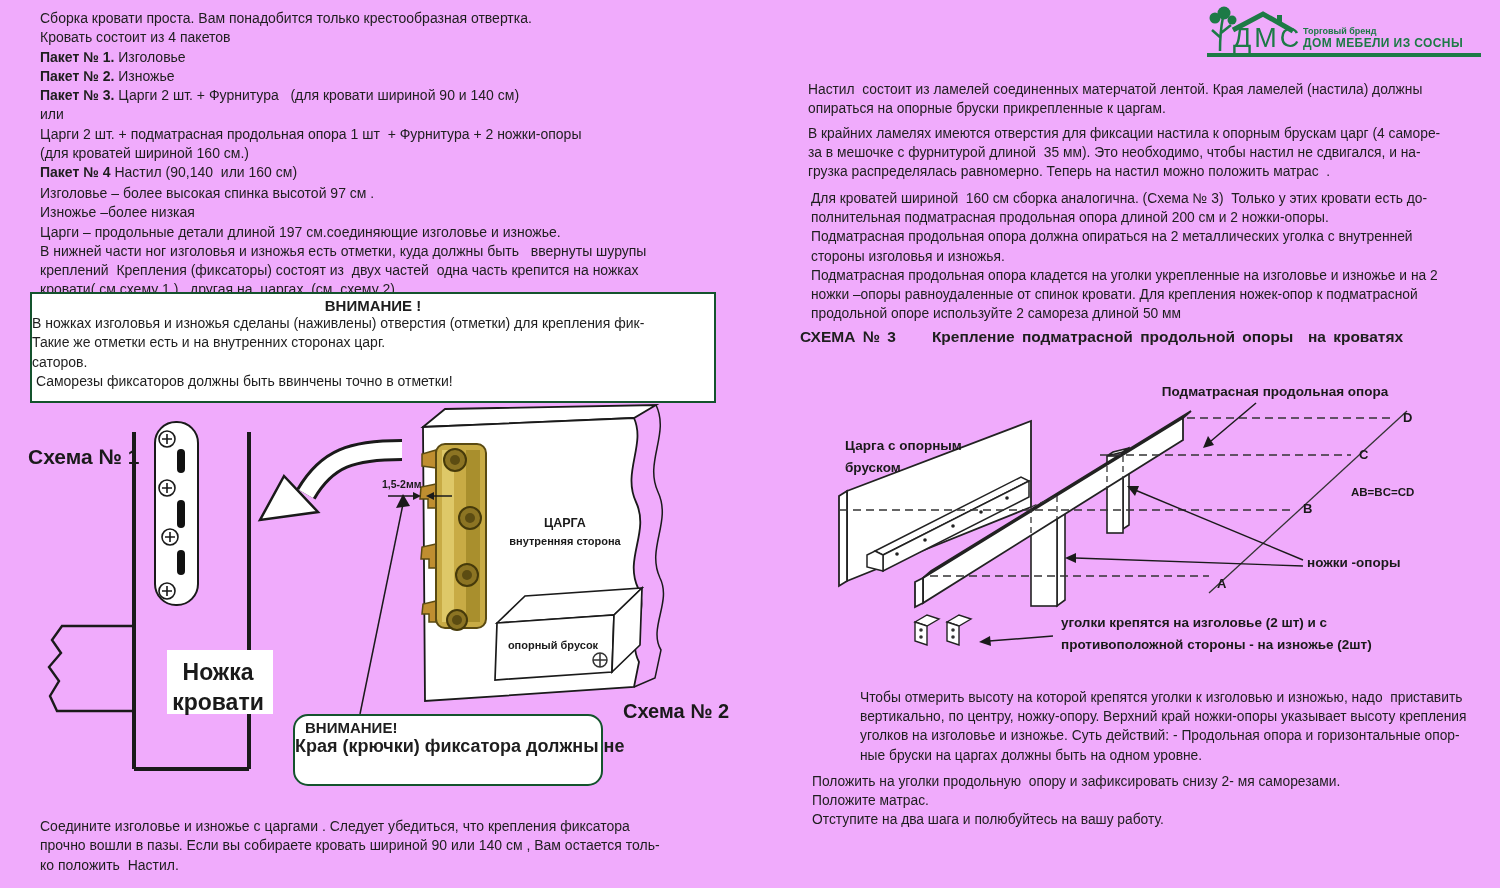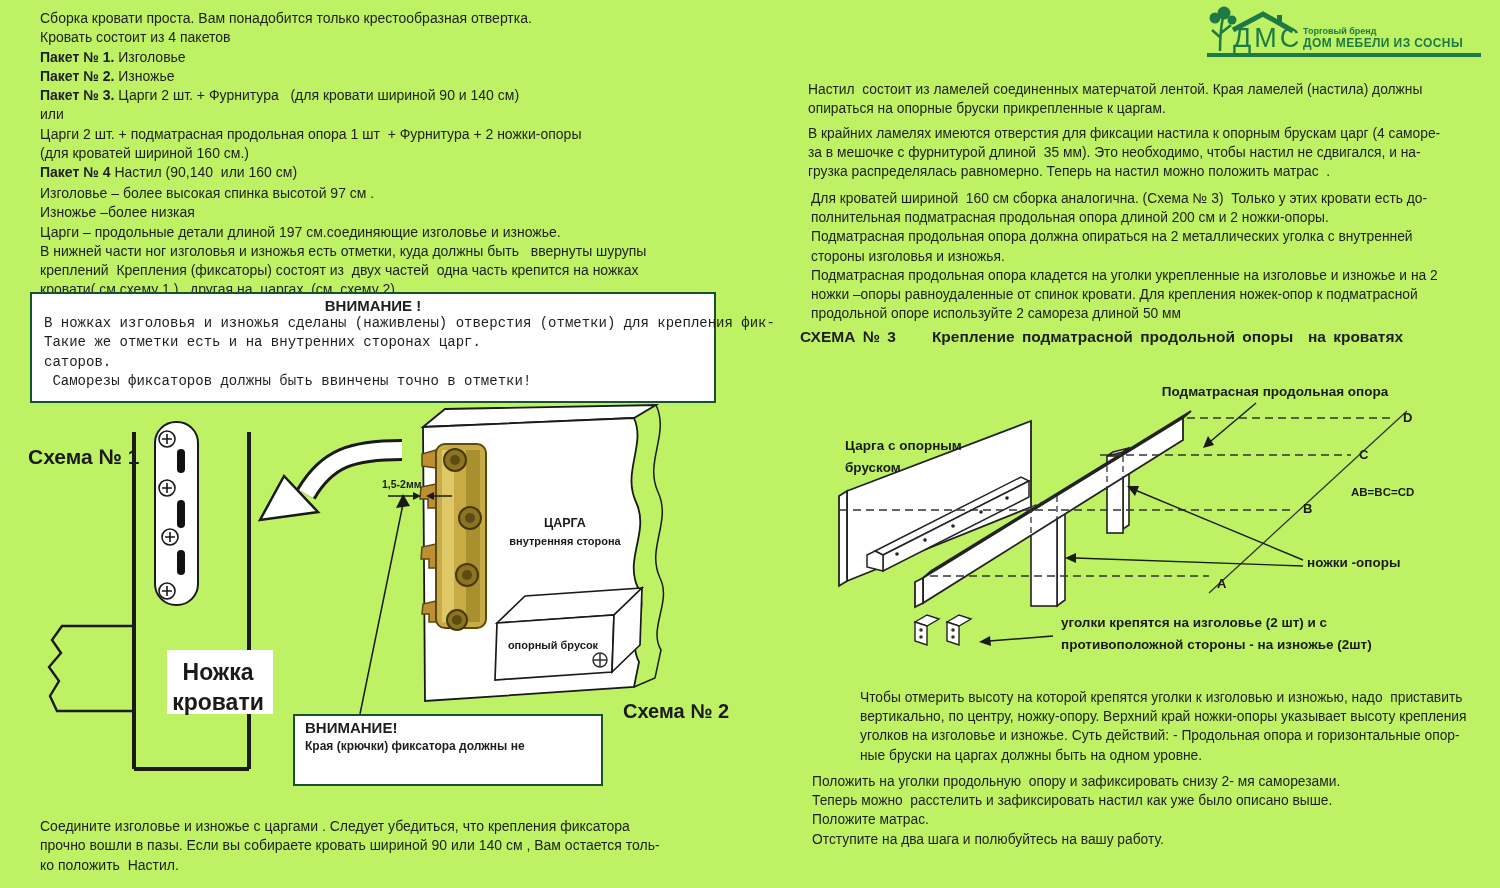--- a/index.html
+++ b/index.html
@@ -1,25 +1,25 @@
 <!DOCTYPE html>
 <html><head>
 <meta charset="utf-8">
 <style>
   html,body{margin:0;padding:0;background:#ffffff;}
-  #page{position:relative;width:1500px;height:888px;background:#bef264;overflow:hidden;
+  #page{position:relative;width:1500px;height:888px;background:#f0abfc;overflow:hidden;
         font-family:"Liberation Sans",sans-serif;color:#1e1e1e;}
   .abs{position:absolute;}
   .ln{white-space:pre;font-size:14px;line-height:19.3px;color:#1e1e1e;}
   .rt .ln{font-size:13.8px;line-height:19.2px;}
   .b{font-weight:bold;}
   .attbox{position:absolute;border:2px solid #14532d;background:#fff;box-sizing:border-box;}
   .att-title{font-weight:bold;font-size:15px;text-align:center;margin-top:3px;}
-  #att1 .ln{padding-left:12px;font-family:Liberation Mono, monospace;}
-  #att2 .ln{font-weight:bold;font-size:12px;line-height:20px;padding-left:10px;}
+  #att1 .ln{}
+  #att2 .ln{font-weight:bold;font-size:18px;line-height:20px;padding-left:0;}
   #att2 .att-title{text-align:left;padding-left:10px;font-size:15px;}
   #head3{font-weight:bold;font-size:15.5px;white-space:pre;word-spacing:3px;}
   #head3 .gap{display:inline-block;width:36px;}
   svg text{font-family:"Liberation Sans",sans-serif;fill:#1a1a1a;}
   #logo .brand{position:absolute;left:28px;top:18px;font-size:27px;font-weight:normal;letter-spacing:3px;color:#1d7a46;}
   #logo .tag1{position:absolute;left:98px;top:21px;font-size:9px;font-weight:bold;color:#1d7a46;}
   #logo .tag2{position:absolute;left:98px;top:31px;font-size:12px;font-weight:bold;letter-spacing:0.4px;color:#1d7a46;white-space:pre;}
   #logo .bar{position:absolute;left:2px;top:48px;width:274px;height:3.5px;background:#1d7a46;}
 </style>
 </head>
@@ -144,21 +144,21 @@
     </g>
 
     <text x="601" y="318" font-size="20" font-weight="bold">Схема № 2</text>
 
     <g>
       <path d="M338 314 L381 104" stroke="#1a1a1a" stroke-width="1.5" fill="none"></path>
       <polygon points="381,94 374,108 388,106" fill="#1a1a1a"></polygon>
     </g>
   </svg>
 
-  <div id="att2" class="attbox" style="left:293px;top:714px;width:310px;height:72px;">
+  <div id="att2" class="attbox" style="left:293px;top:714px;width:310px;height:72px;border-radius:15px;">
     <div class="att-title">ВНИМАНИЕ!</div>
     <div class="ln">Края (крючки) фиксатора должны не</div>
   </div>
 
   <div class="abs" style="left:40px;top:817px;">
     <div class="ln">Соедините изголовье и изножье с царгами . Следует убедиться, что крепления фиксатора</div>
     <div class="ln">прочно вошли в пазы. Если вы собираете кровать шириной 90 или 140 см , Вам остается толь-</div>
     <div class="ln">ко положить  Настил.</div>
   </div>
 
@@ -290,18 +290,17 @@
 
   <div class="abs rt" style="left:860px;top:688px;">
     <div class="ln">Чтобы отмерить высоту на которой крепятся уголки к изголовью и изножью, надо  приставить</div>
     <div class="ln">вертикально, по центру, ножку-опору. Верхний край ножки-опоры указывает высоту крепления</div>
     <div class="ln">уголков на изголовье и изножье. Суть действий: - Продольная опора и горизонтальные опор-</div>
     <div class="ln">ные бруски на царгах должны быть на одном уровне.</div>
   </div>
 
   <div class="abs rt" style="left:812px;top:772px;">
     <div class="ln">Положить на уголки продольную  опору и зафиксировать снизу 2- мя саморезами.</div>
-    <div class="ln">Теперь можно  расстелить и зафиксировать настил как уже было описано выше.</div>
     <div class="ln">Положите матрас.</div>
     <div class="ln">Отступите на два шага и полюбуйтесь на вашу работу.</div>
   </div>
 
 </div>
 
 </body></html>

